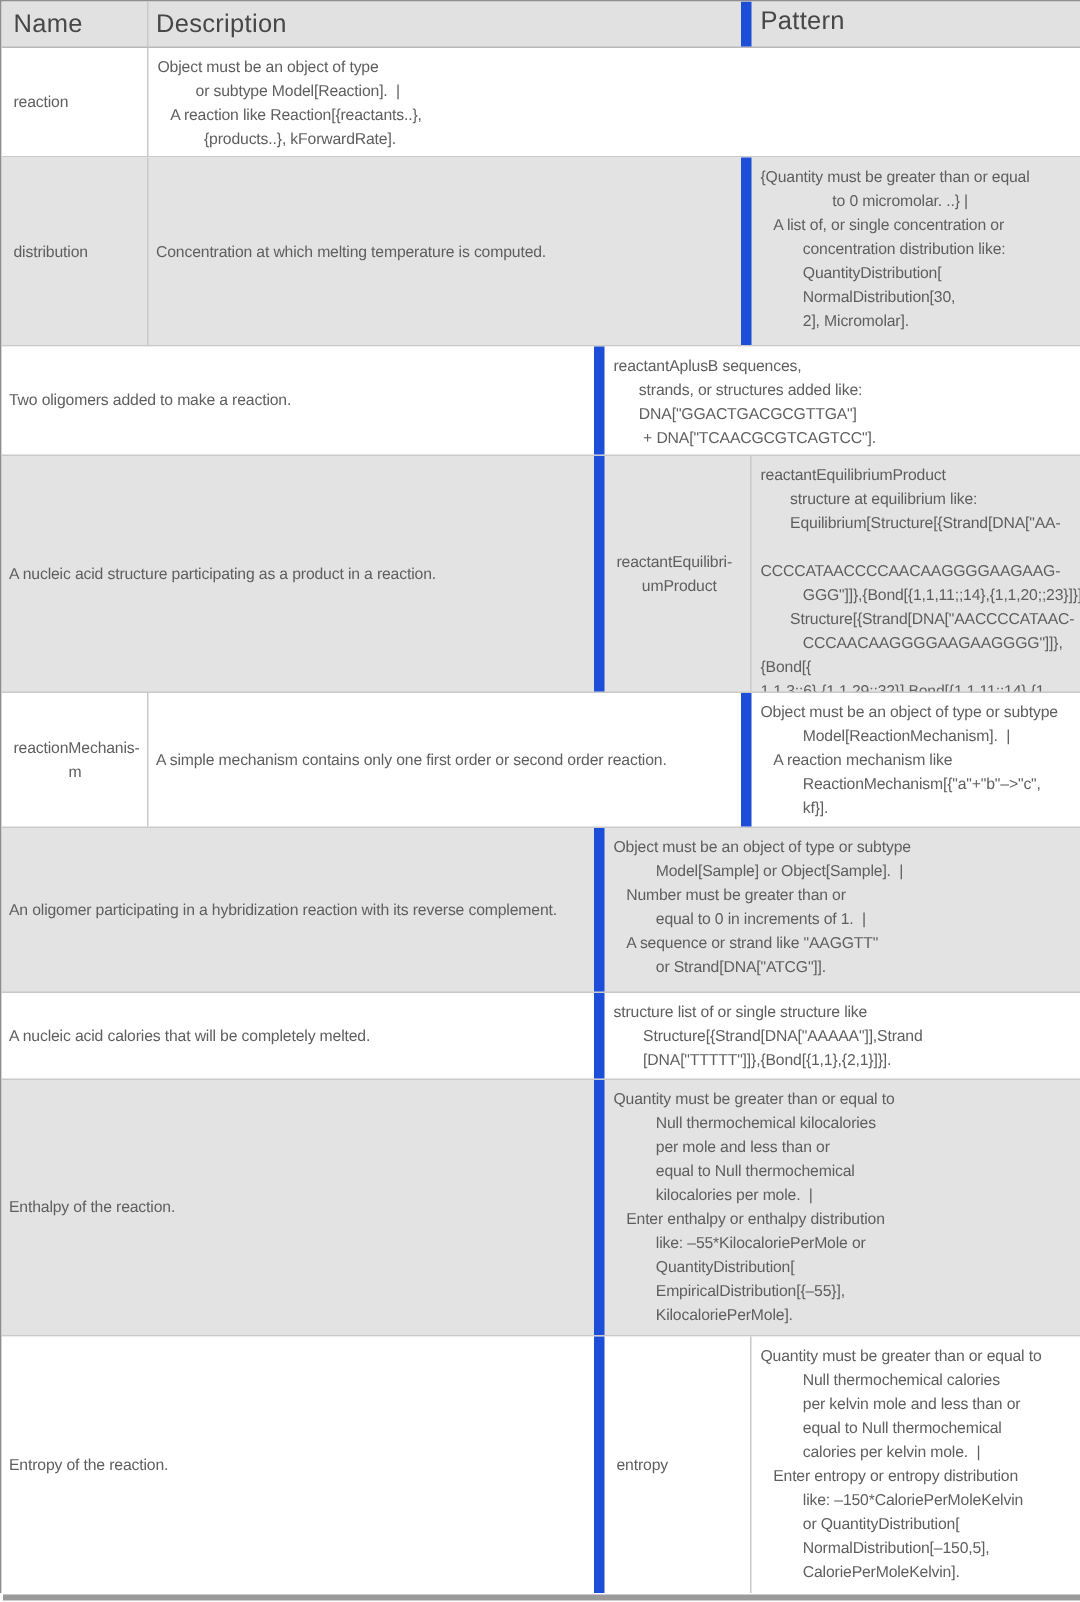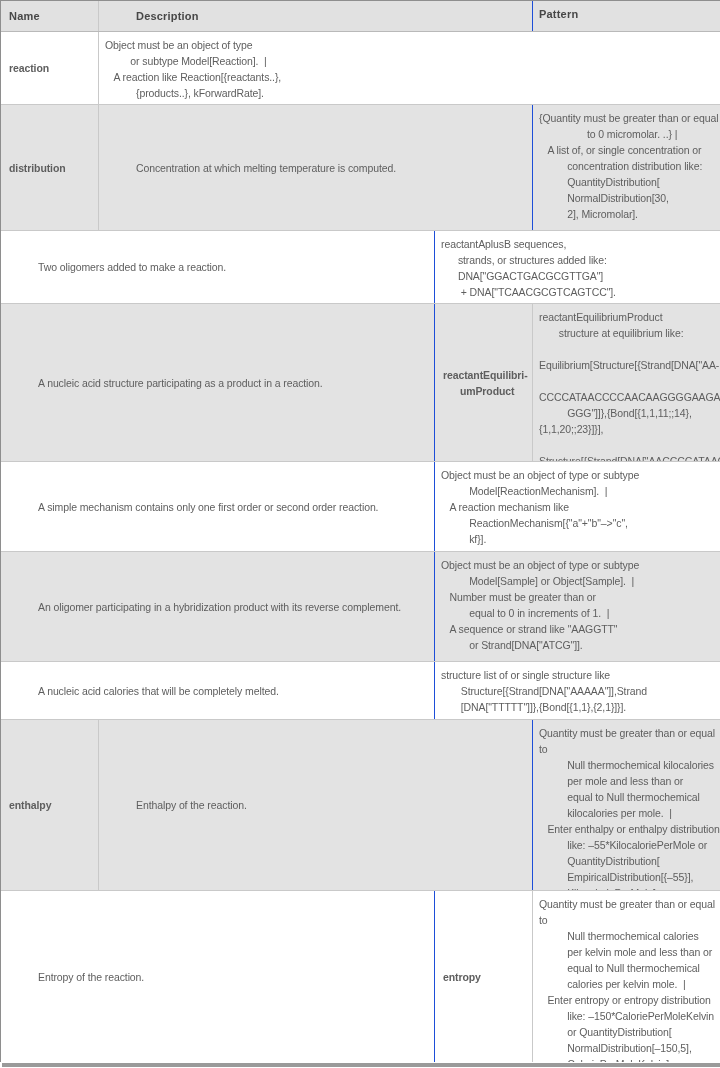--- a/index.html
+++ b/index.html
@@ -35,36 +35,34 @@
     overflow: hidden;
     white-space: pre-wrap;
     font-size: 10.5px;
     line-height: 16px;
     letter-spacing: -0.1px;
   }
   .cell.name {
     width: 98px; flex: 0 0 98px;
     padding: 4px 2px 4px 8px;
     border-right: 1px solid #c9c9c9;
-    font-weight: bold;
   }
   .cell.desc {
     width: 402px; flex: 0 0 402px;
     padding: 4px 6px 4px 5px;
-    border-right: 1px solid #1d4ed8;
-    margin-left: 32px;
+    border-right: 7px solid #1d4ed8;
   }
   .cell.pattern {
     flex: 1 1 auto;
     align-items: flex-start;
     padding: 5px 0 4px 6px;
   }
   .row.header .cell {
-    font-size: 11px;
-    font-weight: bold;
+    font-size: 17px;
+    font-weight: normal;
     color: #474747;
     letter-spacing: 0.2px;
   }
   .scrollbar-track {
     position: absolute;
     left: 0; bottom: 0;
     width: 720px; height: 6px;
     background: #ffffff;
   }
   .scrollbar-thumb {
@@ -122,47 +120,48 @@
        Equilibrium[Structure[{Strand[DNA["AA-
           CCCCATAACCCCAACAAGGGGAAGAAG-
           GGG"]]},{Bond[{1,1,11;;14},{1,1,20;;23}]}],
        Structure[{Strand[DNA["AACCCCATAAC-
           CCCAACAAGGGGAAGAAGGGG"]]},{Bond[{
 1,1,3;;6},{1,1,29;;32}],Bond[{1,1,11;;14},{1,
 1,20;;23}]}]].</div>
   </div>
 
   <div class="row" style="height:90px">
+    <div class="cell name">reactionMechanis-
+             m</div>
     <div class="cell desc">A simple mechanism contains only one first order or second order reaction.</div>
     <div class="cell pattern">Object must be an object of type or subtype
           Model[ReactionMechanism].  |
    A reaction mechanism like
           ReactionMechanism[{"a"+"b"–&gt;"c",
           kf}].</div>
   </div>
 
   <div class="row alt" style="height:110px">
-    <div class="cell desc">An oligomer participating in a hybridization product with its reverse complement.</div>
+    <div class="cell desc">An oligomer participating in a hybridization reaction with its reverse complement.</div>
     <div class="cell pattern">Object must be an object of type or subtype
           Model[Sample] or Object[Sample].  |
    Number must be greater than or
           equal to 0 in increments of 1.  |
    A sequence or strand like "AAGGTT"
           or Strand[DNA["ATCG"]].</div>
   </div>
 
   <div class="row" style="height:58px">
     <div class="cell desc">A nucleic acid calories that will be completely melted.</div>
     <div class="cell pattern">structure list of or single structure like
        Structure[{Strand[DNA["AAAAA"]],Strand
        [DNA["TTTTT"]]},{Bond[{1,1},{2,1}]}].</div>
   </div>
 
   <div class="row alt" style="height:171px">
-    <div class="cell name">enthalpy</div>
     <div class="cell desc">Enthalpy of the reaction.</div>
     <div class="cell pattern">Quantity must be greater than or equal to
           Null thermochemical kilocalories
           per mole and less than or
           equal to Null thermochemical
           kilocalories per mole.  |
    Enter enthalpy or enthalpy distribution
           like: –55*KilocaloriePerMole or
           QuantityDistribution[
           EmpiricalDistribution[{–55}],

